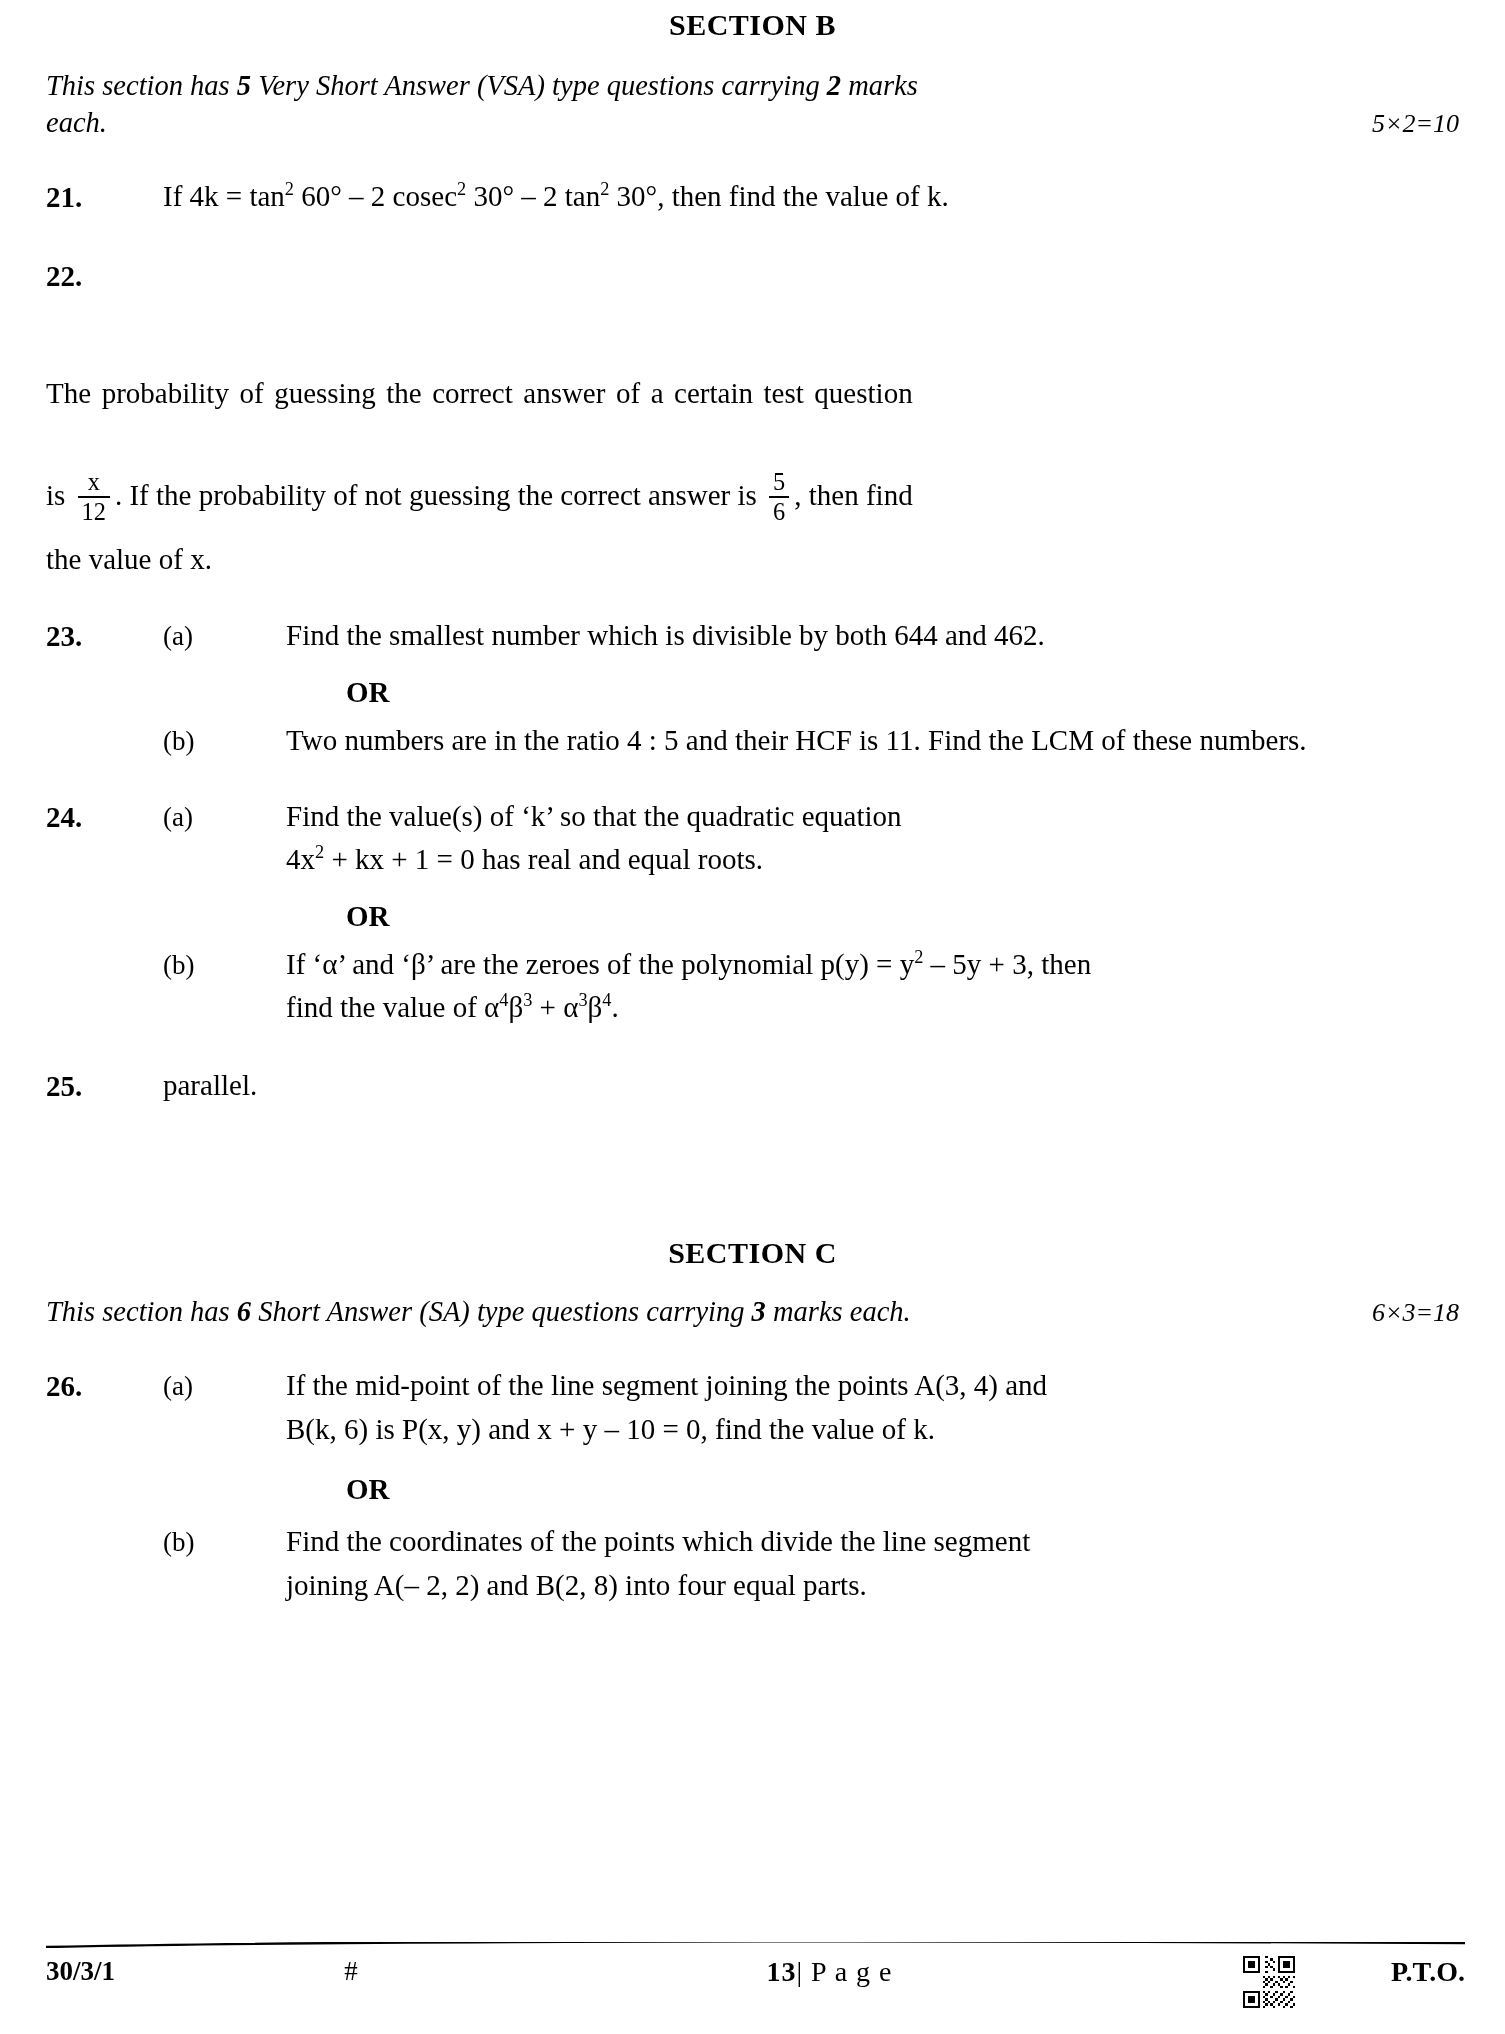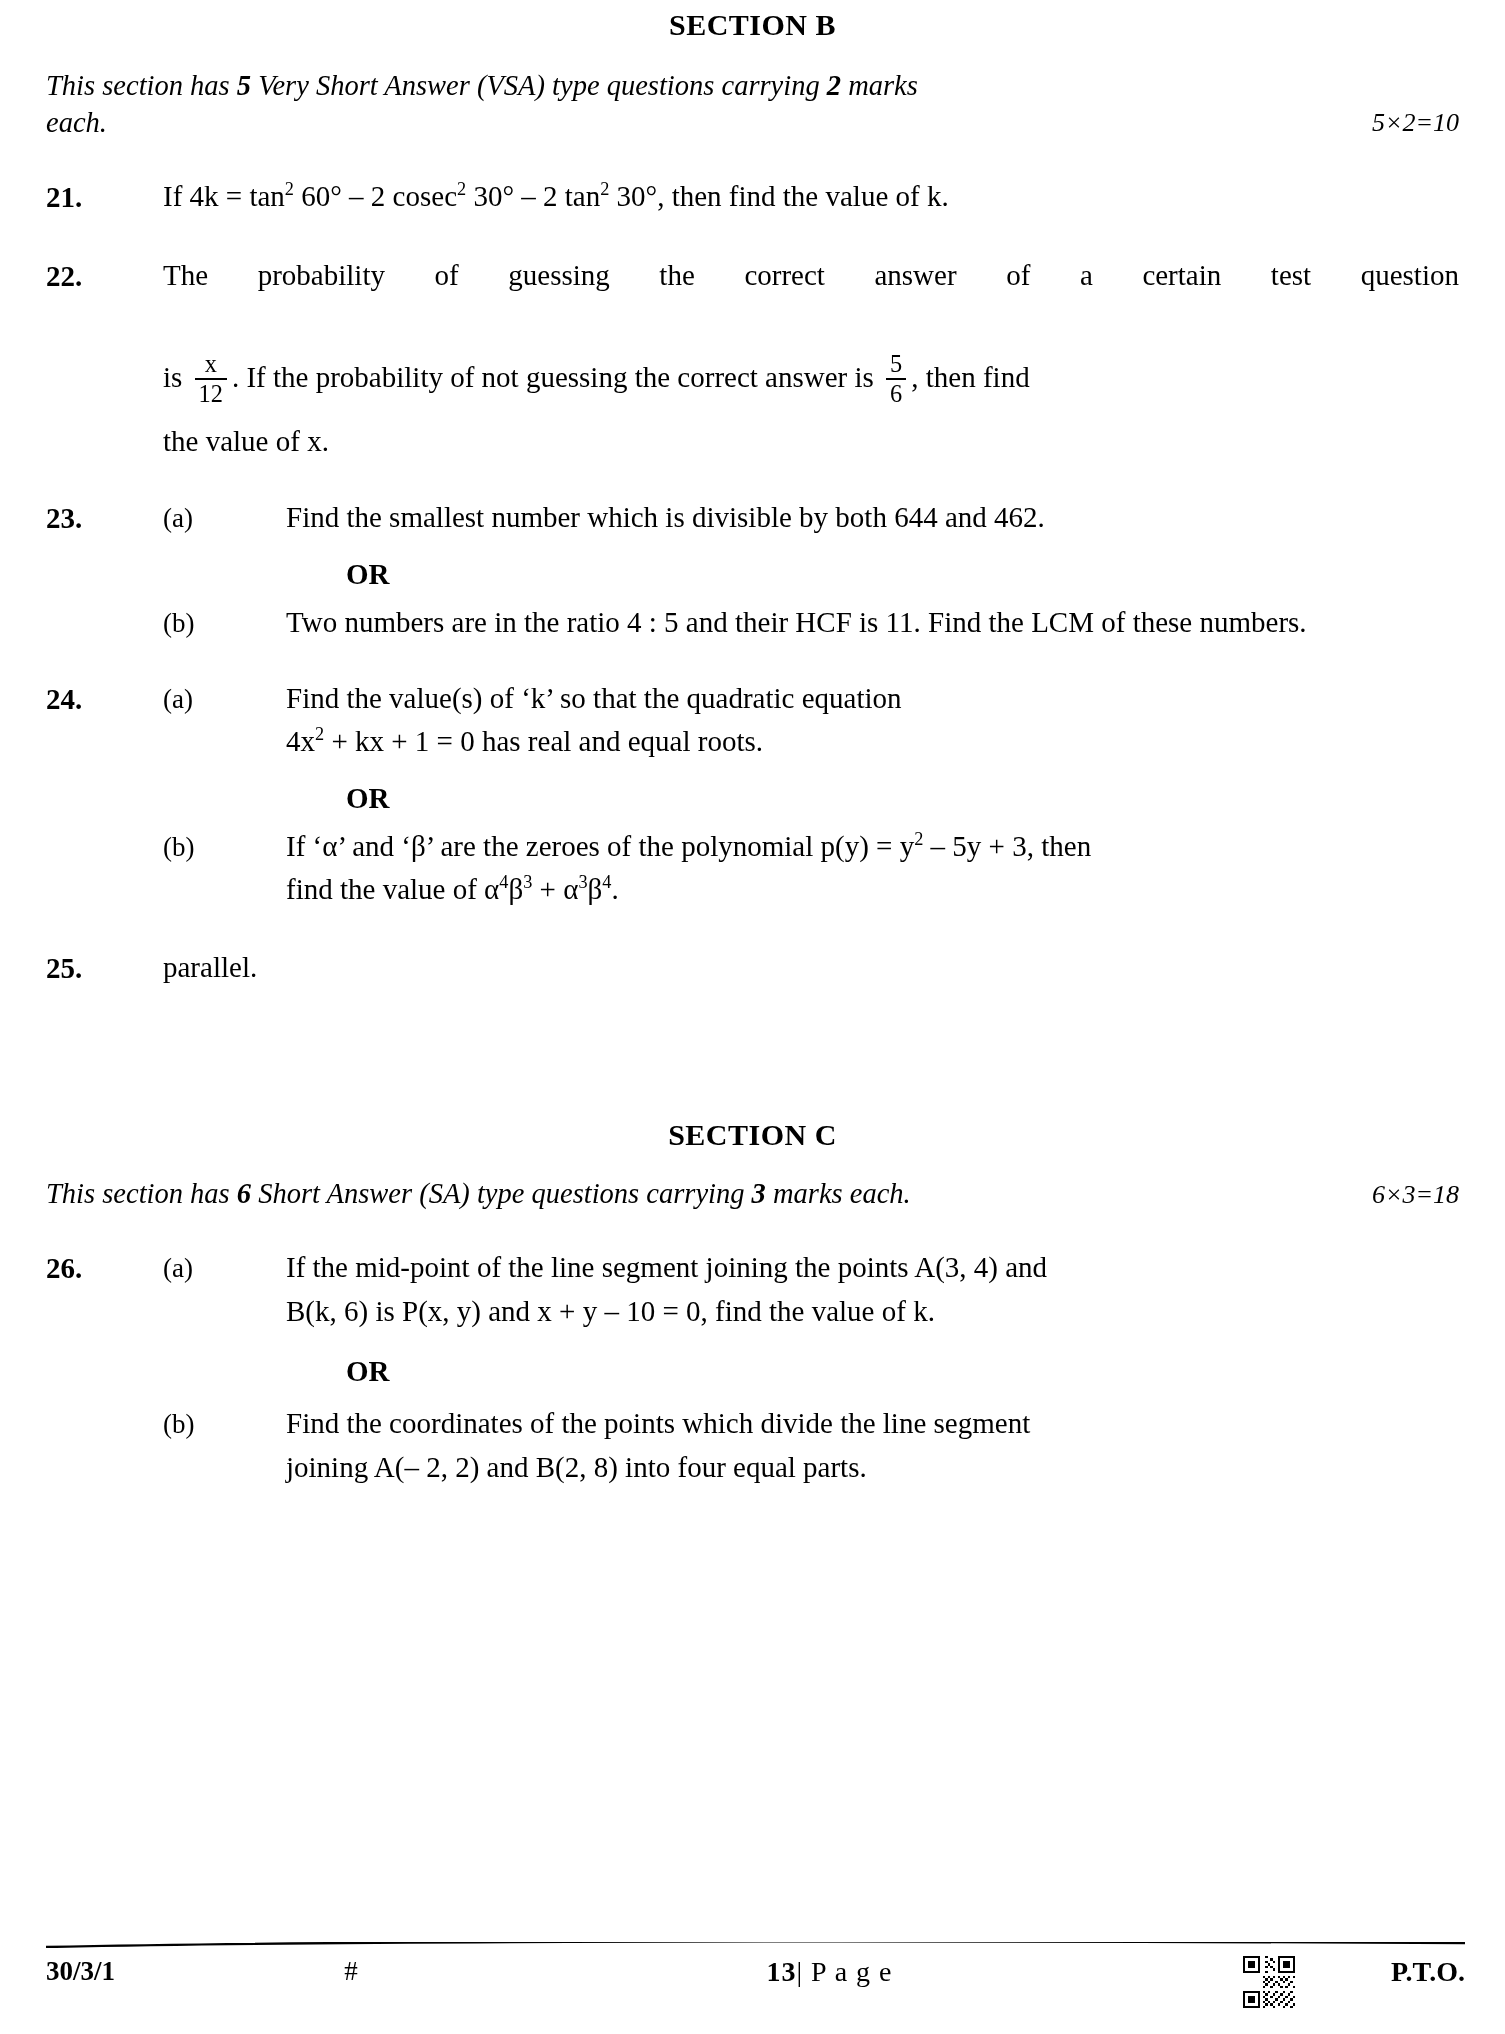--- a/index.html
+++ b/index.html
@@ -39,21 +39,21 @@
     font-size: 28.5px;
     line-height: 1.52;
     text-align: justify;
     margin: 0;
     padding-top: 22px;
   }
   .instruction b { font-weight: bold; font-style: italic; }
   .instr-line2 {
     display: flex;
     justify-content: space-between;
-    align-items: center;
+    align-items: flex-end;
     font-style: italic;
     font-size: 28.5px;
     margin: 0;
   }
   .marks {
     font-style: italic;
     font-size: 26px;
     white-space: nowrap;
   }
   .instruction-inline {
@@ -209,21 +209,21 @@
     <span class="marks">5×2=10</span>
   </div>
 
   <div class="q" style="margin-top:36px;">
     <div class="q-num">21.</div>
     <div class="q-body nojust">
       <span>If  4k = tan</span><sup>2</sup><span> 60° – 2 cosec</span><sup>2</sup><span> 30° – 2 tan</span><sup>2</sup><span> 30°,  then find the value of k.</span>
     </div>
   </div>
 
-  <div class="q" style="margin-top:34px;">
+  <div class="q" style="margin-top:34px;flex-direction:column;">
     <div class="q-num">22.</div>
     <div class="q-body">
       <div class="line spread">The probability of guessing the correct answer of a certain test question</div>
       <div class="line" style="margin-top:12px;">
         <span>is</span>
         <span class="frac">
           <span class="num">x</span>
           <span class="bar"></span>
           <span class="den">12</span>
         </span><span>. If the probability of not guessing the correct answer is</span>

